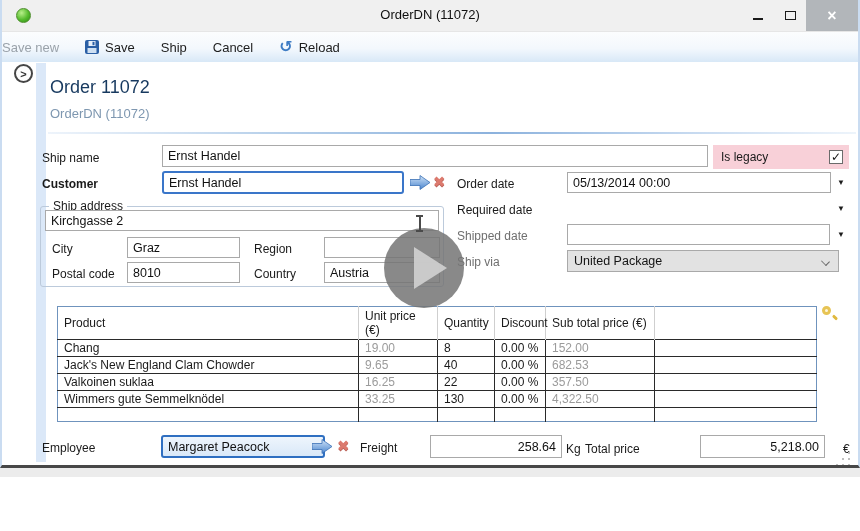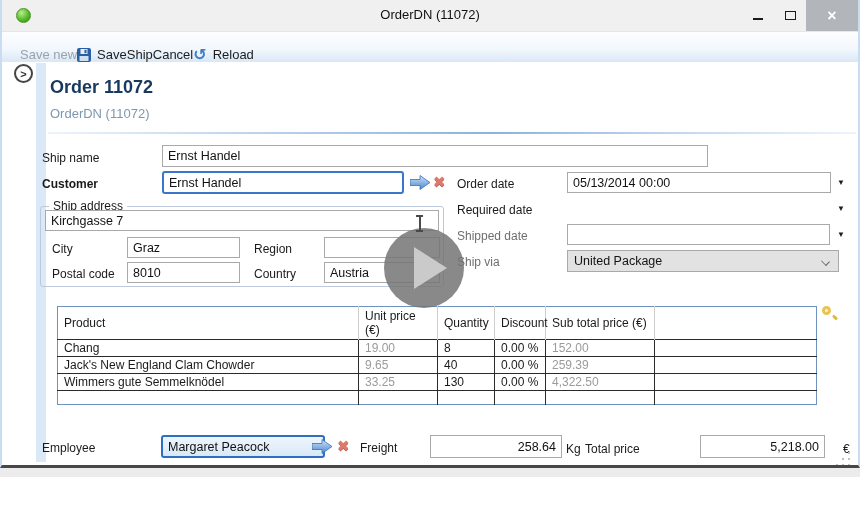--- a/index.html
+++ b/index.html
@@ -16,31 +16,31 @@
   .title { position:absolute; left:0; top:7px; width:100%; text-align:center; font-size:13px; color:#101010; }
   .winbtns { position:absolute; right:0; top:0; height:31px; display:flex; align-items:stretch; }
   .winbtn { width:32px; display:flex; align-items:center; justify-content:center; }
   .winbtn.close { width:52px; background:#b2b6ba; color:#fff; font-size:16px; font-weight:bold; }
   .glyph-min { width:10px; height:2px; background:#1a1a1a; margin-top:6px; }
   .glyph-max { width:11px; height:9px; border:1.5px solid #1a1a1a; background:transparent; }
 
   
   .toolbar { position:absolute; left:0; top:31px; width:100%; height:31px;
              background:linear-gradient(#fcfdfe 0%, #f3f8fd 55%, #d8e8f7 100%);
-             border-top:1px solid #e6e6e6; display:flex; align-items:flex-end; padding-left:18px; }
+             border-top:1px solid #e6e6e6; display:flex; align-items:center; gap:26px; }
   .tbtn { display:flex; align-items:center; gap:6px; font-size:13px; color:#1d1d1d; cursor:default; }
   .tbtn.disabled { color:#9aa2aa; }
   .reload-glyph { color:#3e7cc4; font-size:16px; font-weight:bold; line-height:10px; }
 
   
   .expander { position:absolute; left:12px; top:64px; width:19px; height:19px; border-radius:50%;
               border:2px solid #454545; background:#fdfdfd; display:flex; align-items:center; justify-content:center;
               font-size:11px; font-weight:bold; color:#333; }
   .left-strip { position:absolute; left:34px; top:63px; width:10px; height:399px; background:#dbe8f8; }
-  .page-title { position:absolute; left:48px; top:77px; font-size:18px; font-weight:bold; color:#17395f; }
+  .page-title { position:absolute; left:48px; top:77px; font-size:18px; font-weight:normal; color:#17395f; }
   .page-subtitle { position:absolute; left:48px; top:106px; font-size:13px; color:#7e97b0; }
   .hdr-sep { position:absolute; left:46px; top:132px; width:808px; height:2px;
              background:linear-gradient(90deg,#eef4fb 0%,#b7d0ea 28%,#8cb2dd 55%,#c7daf0 80%,#edf4fb 100%); }
 
   
   .lbl { position:absolute; font-size:12px; color:#1a1a1a; white-space:nowrap; }
   .lbl.muted { color:#6f6f6f; }
   .inp { position:absolute; border:1px solid #a9a9a9; background:#fff; font-size:12.5px; color:#111;
          padding:0 5px; display:flex; align-items:center; overflow:hidden; white-space:nowrap; }
   .inp.right { justify-content:flex-end; }
@@ -144,41 +144,47 @@
   <div class="expander">
       <span>&gt;</span>
     </div>
   <div class="left-strip"></div>
   <div class="page-title">Order 11072</div>
   <div class="page-subtitle">OrderDN (11072)</div>
   <div class="hdr-sep"></div>
 
   <div class="lbl" style="left:40px; top:151px;">Ship name</div>
   <div class="inp" style="left:160px; top:145px; width:546px; height:22px;">Ernst Handel</div>
+  <div class="legacy">
+    <span class="txt">Is legacy</span>
+    <span class="checkbox">
+        <span>✓</span>
+      </span>
+  </div>
 
   <div class="lbl" style="left:40px; top:177px;font-weight:bold;">Customer</div>
   <div class="inp focus" style="left:160px; top:171px; width:242px; height:23px;">Ernst Handel</div>
   <svg class="icon-arrow" style="left:408px; top:175px;" viewBox="0 0 21 15">
     <defs>
         <linearGradient id="ag1" x1="0" y1="0" x2="0" y2="1">
           <stop offset="0" stop-color="#cfe3f7"></stop>
           <stop offset="1" stop-color="#4c86cf"></stop>
         </linearGradient>
       </defs>
     <polygon points="0,4.5 10,4.5 10,0.5 20,7.5 10,14.5 10,10.5 0,10.5" fill="url(#ag1)" stroke="#3a70b5" stroke-width="0.8"></polygon>
   </svg>
   <span class="icon-x" style="left:431px; top:173px;">✖</span>
   <div class="lbl" style="left:455px; top:177px;">Order date</div>
   <div class="inp" style="left:565px; top:172px; width:264px; height:21px;">05/13/2014 00:00</div>
   <span class="ddarrow" style="left:835px; top:178px;">▼</span>
 
   <fieldset class="shipaddr">
     <legend>Ship address</legend>
   </fieldset>
-  <div class="inp" style="left:43px; top:210px; width:394px; height:21px;">Kirchgasse 7</div>
+  <div class="inp" style="left:43px; top:210px; width:394px; height:21px;">Kirchgasse 2</div>
   <div class="lbl" style="left:50px; top:242px;">City</div>
   <div class="inp" style="left:125px; top:237px; width:113px; height:21px;">Graz</div>
   <div class="lbl" style="left:252px; top:242px;">Region</div>
   <div class="inp" style="left:322px; top:237px; width:116px; height:21px;"></div>
   <div class="lbl" style="left:50px; top:267px;">Postal code</div>
   <div class="inp" style="left:125px; top:262px; width:113px; height:21px;">8010</div>
   <div class="lbl" style="left:252px; top:267px;">Country</div>
   <div class="inp" style="left:322px; top:262px; width:116px; height:21px;">Austria</div>
 
   <div class="lbl" style="left:455px; top:203px;">Required date</div>
@@ -221,21 +227,29 @@
             <td>8</td>
             <td>0.00 %</td>
             <td class="muted">152.00</td>
             <td></td>
           </tr>
           <tr>
             <td>Jack's New England Clam Chowder</td>
             <td class="muted">9.65</td>
             <td>40</td>
             <td>0.00 %</td>
-            <td class="muted">259.39</td>
+            <td class="muted">682.53</td>
+            <td></td>
+          </tr>
+          <tr>
+            <td>Valkoinen suklaa</td>
+            <td class="muted">16.25</td>
+            <td>22</td>
+            <td>0.00 %</td>
+            <td class="muted">357.50</td>
             <td></td>
           </tr>
           <tr>
             <td>Wimmers gute Semmelknödel</td>
             <td class="muted">33.25</td>
             <td>130</td>
             <td>0.00 %</td>
             <td class="muted">4,322.50</td>
             <td></td>
           </tr>

